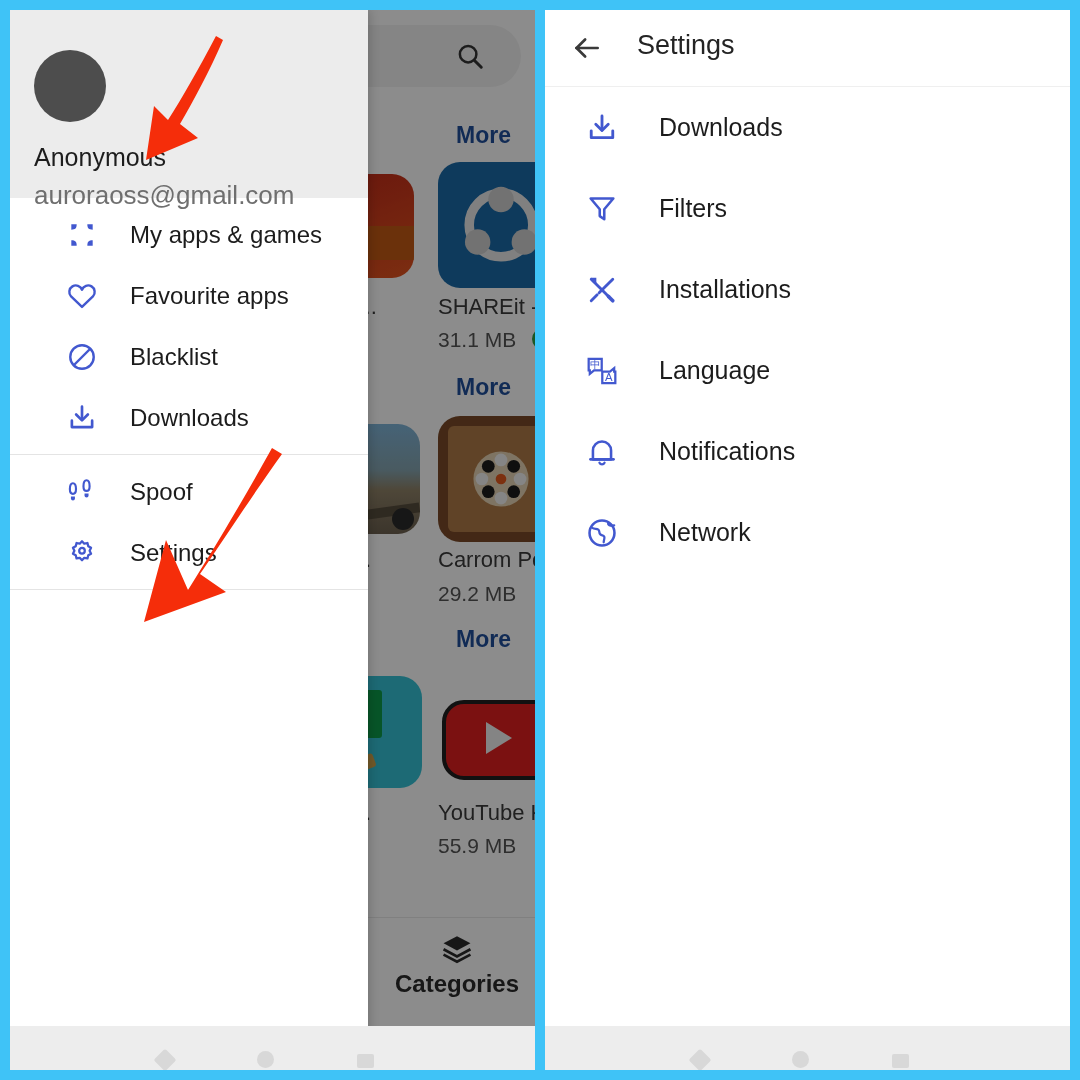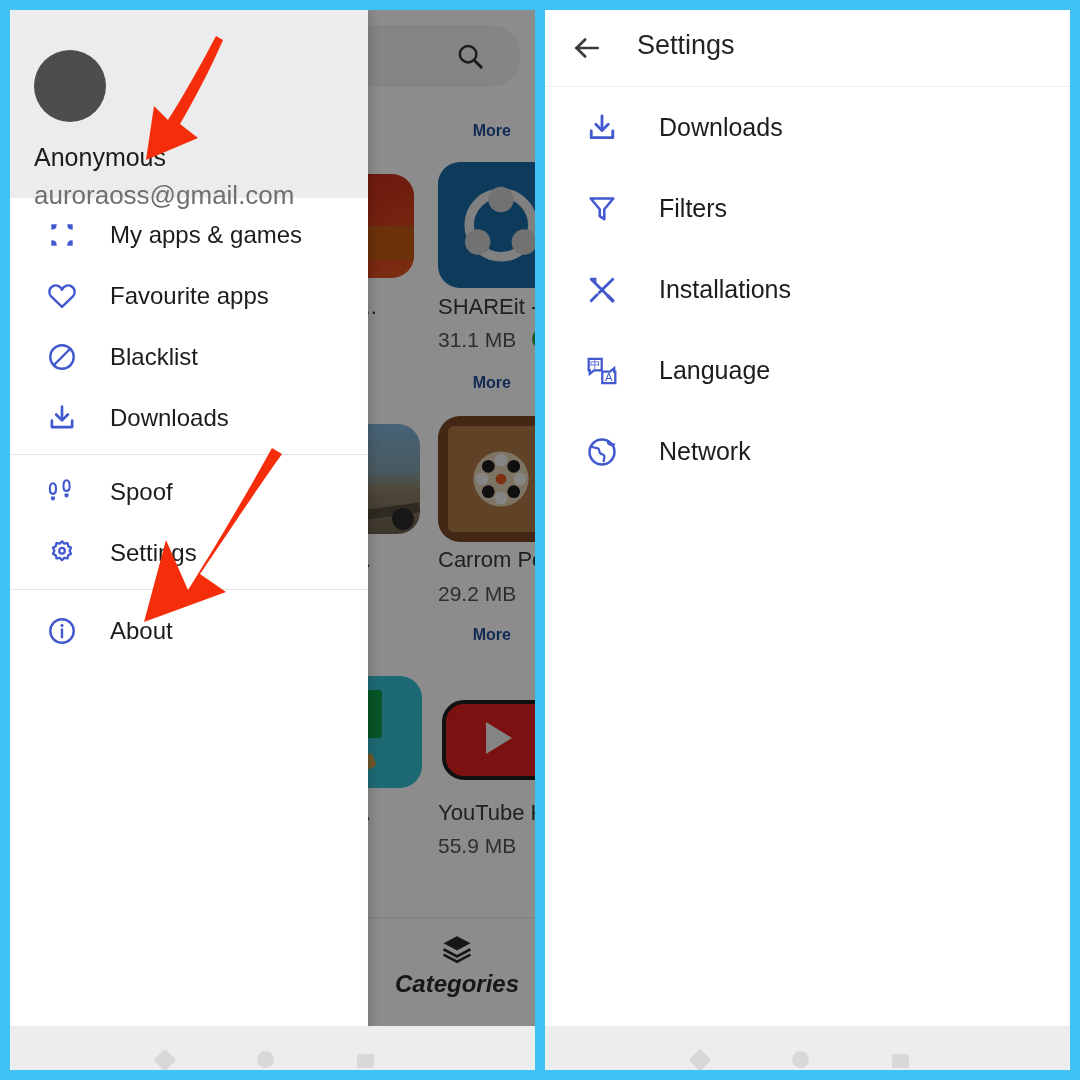--- a/index.html
+++ b/index.html
@@ -22,38 +22,38 @@
   .store-search{
     position:absolute;left:58px;top:15px;right:14px;height:62px;
     background:#f3f3f3;border-radius:32px;
   }
   .store-search-text{
     position:absolute;left:22px;top:18px;font-size:25px;color:#4a4a4a;
     letter-spacing:.2px;
   }
   .store-search-icon{position:absolute;right:36px;top:16px;width:30px;height:30px;}
   .more-link{
-    position:absolute;right:24px;font-size:16px;font-weight:bold;color:#1f4f9c;
+    position:absolute;right:24px;font-size:23px;font-weight:bold;color:#1f4f9c;
   }
   .app-tile{position:absolute;border-radius:22px;overflow:hidden;}
   .app-name{position:absolute;font-size:22px;color:#3b3b3b;white-space:nowrap;}
   .app-size{position:absolute;font-size:21px;color:#555;white-space:nowrap;}
   .badge-check{
     position:absolute;width:22px;height:22px;border-radius:50%;background:#2e9e45;
   }
   .badge-check:after{
     content:"";position:absolute;left:6px;top:5px;width:5px;height:10px;
     border:solid #fff;border-width:0 2.5px 2.5px 0;transform:rotate(42deg);
   }
   .bottom-nav{
     position:absolute;left:0;right:0;bottom:46px;height:106px;background:#fff;
     border-top:1px solid #e9e9e9;
   }
   .nav-tab{position:absolute;text-align:center;}
-  .nav-tab-label{font-size:24px;font-weight:bold;color:#2b2b2b;font-style:italic;}
+  .nav-tab-label{font-size:24px;font-weight:bold;color:#2b2b2b;}
   .scrim{position:absolute;inset:0;background:rgba(0,0,0,0.45);}
 
   
   .sysnav{
     position:absolute;left:0;right:0;bottom:0;height:44px;background:#ededed;
   }
   .sysnav i{
     position:absolute;bottom:2px;display:block;opacity:.22;background:#8d8d8d;
   }
   .sysnav .b1{left:28%;width:16px;height:16px;transform:rotate(45deg);border-radius:2px;}
@@ -74,20 +74,21 @@
     position:absolute;left:24px;top:133px;font-size:25px;color:#1d1d1d;
   }
   .drawer-email{
     position:absolute;left:24px;top:170px;font-size:26px;color:#6f6f6f;
   }
   .menu-group{padding:6px 0;}
   .menu-divider{height:1px;background:#e4e4e4;margin:0;}
   .menu-item{
     position:relative;display:flex;align-items:center;height:61px;padding-left:36px;
     cursor:default;
+    margin-left:20px;
   }
   .menu-icon{width:32px;height:32px;flex:0 0 32px;display:block;}
   .menu-label{margin-left:32px;font-size:24px;color:#1c1c1c;}
 
   
   .settings-appbar{
     position:relative;height:76px;border-bottom:1px solid #efefef;background:#fff;
   }
   .back-icon{position:absolute;left:26px;top:22px;width:32px;height:32px;}
   .settings-title{position:absolute;left:92px;top:20px;font-size:27px;color:#242424;}
@@ -259,30 +260,20 @@
           <svg class="menu-icon" viewBox="0 0 24 24">
             <path d="M12 3.2 13.7 5l2.4-.5.6 2.4 2.1 1.2-1.1 2.2 1.1 2.2-2.1 1.2-.6 2.4-2.4-.5L12 17.4 10.3 15.6l-2.4.5-.6-2.4-2.1-1.2 1.1-2.2L5.2 8.1l2.1-1.2.6-2.4 2.4.5Z" fill="none" stroke="#4258cf" stroke-width="1.7" stroke-linejoin="round"></path>
             <circle cx="12" cy="10.3" r="2.1" fill="none" stroke="#4258cf" stroke-width="1.7"></circle>
           </svg>
           <span class="menu-label">Settings</span>
         </div>
       </div>
 
       <div class="menu-divider"></div>
 
-      <div class="menu-group">
-        <div class="menu-item" style="height:70px">
-          <svg class="menu-icon" viewBox="0 0 24 24">
-            <circle cx="12" cy="12" r="8.8" fill="none" stroke="#4258cf" stroke-width="1.8"></circle>
-            <circle cx="12" cy="7.8" r="1.15" fill="#4258cf"></circle>
-            <line x1="12" y1="10.8" x2="12" y2="16.6" stroke="#4258cf" stroke-width="1.8" stroke-linecap="round"></line>
-          </svg>
-          <span class="menu-label">About</span>
-        </div>
-      </div>
     </div>
 
     <div class="sysnav">
       <i class="b1"></i>
       <i class="b2"></i>
       <i class="b3"></i>
     </div>
   </div>
 
   <div class="panel panel-right">
@@ -324,20 +315,28 @@
     <div class="settings-item">
       <svg class="settings-icon" viewBox="0 0 24 24">
         <path d="M2.6 3.4h9.2v8.2H6.4L3.4 14v-2.4H2.6Z" fill="none" stroke="#4258cf" stroke-width="1.6"></path>
         <text x="7.2" y="10" font-size="7.4" fill="#4258cf" text-anchor="middle" font-family="'DejaVu Sans',sans-serif">中</text>
         <path d="M21.4 20.6h-9.2v-8.2h5.4l3-2.4v2.4h0.8Z" fill="none" stroke="#4258cf" stroke-width="1.6"></path>
         <text x="16.8" y="19.4" font-size="8" fill="#4258cf" text-anchor="middle" font-family="'Liberation Sans',sans-serif">A</text>
       </svg>
       <span class="settings-label">Language</span>
     </div>
 
+    <div class="settings-item">
+      <svg class="settings-icon" viewBox="0 0 24 24">
+        <path d="M5.6 17.2V11a6.4 6.4 0 0 1 12.8 0v6.2Z" fill="none" stroke="#4258cf" stroke-width="1.8" stroke-linejoin="round"></path>
+        <line x1="3.8" y1="17.2" x2="20.2" y2="17.2" stroke="#4258cf" stroke-width="1.8" stroke-linecap="round"></line>
+        <path d="M10.2 19.6a2 2 0 0 0 3.6 0" fill="none" stroke="#4258cf" stroke-width="1.6" stroke-linecap="round"></path>
+      </svg>
+      <span class="settings-label">Notifications</span>
+    </div>
 
     <div class="settings-item">
       <svg class="settings-icon" viewBox="0 0 24 24">
         <circle cx="12" cy="12" r="8.8" fill="none" stroke="#4258cf" stroke-width="1.8"></circle>
         <path d="M5 8.4c2 1.2 3 .2 4.4 1.2 1.2.9.2 2.4 1.4 3.4 1.2 1 2.2.2 2.8 1.6.5 1.2-.4 2.2-.4 4" fill="none" stroke="#4258cf" stroke-width="1.6" stroke-linecap="round"></path>
         <path d="M16.4 4.6c-.4 1.6.6 2 1.6 2.2 1 .2 1.8-.4 2.6-.2" fill="none" stroke="#4258cf" stroke-width="1.6" stroke-linecap="round"></path>
       </svg>
       <span class="settings-label">Network</span>
     </div>
 

